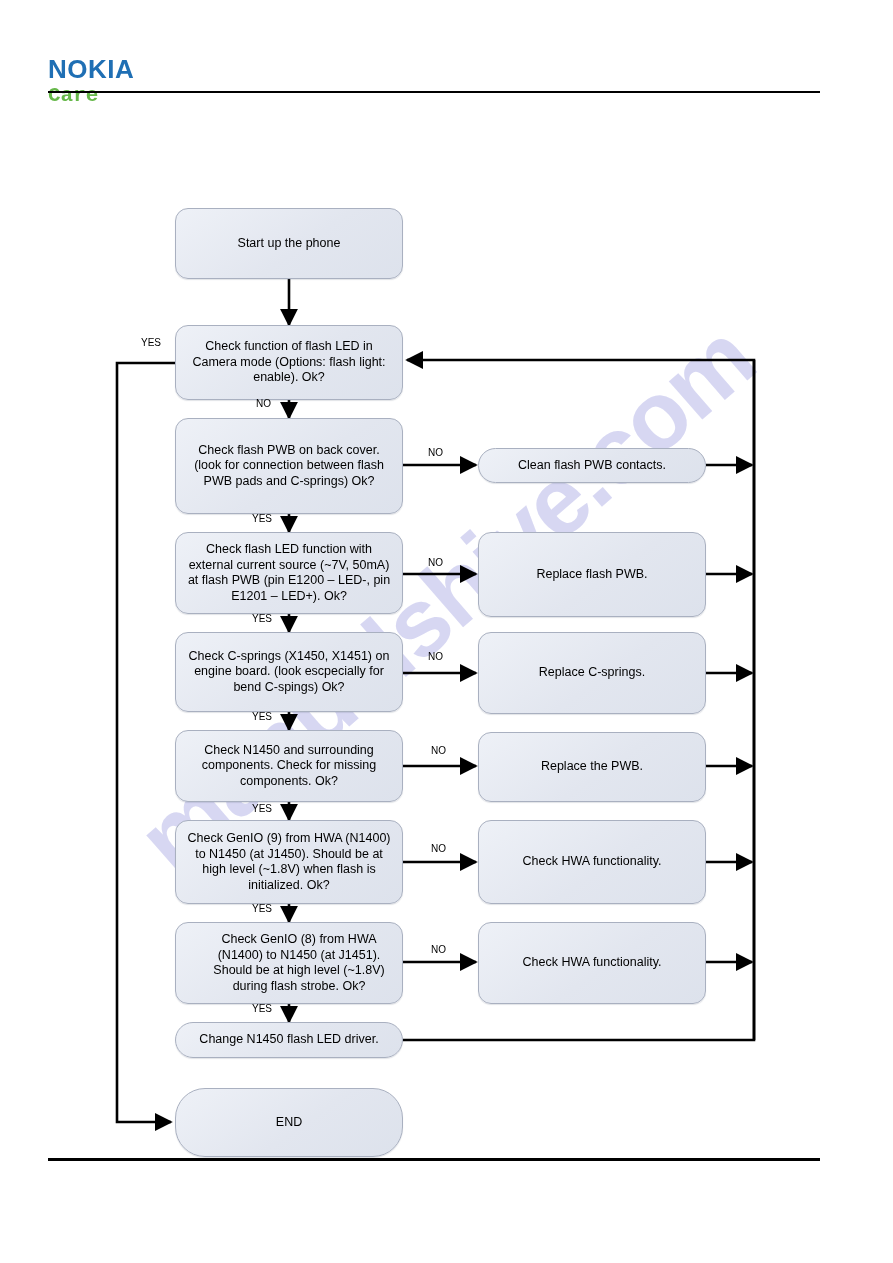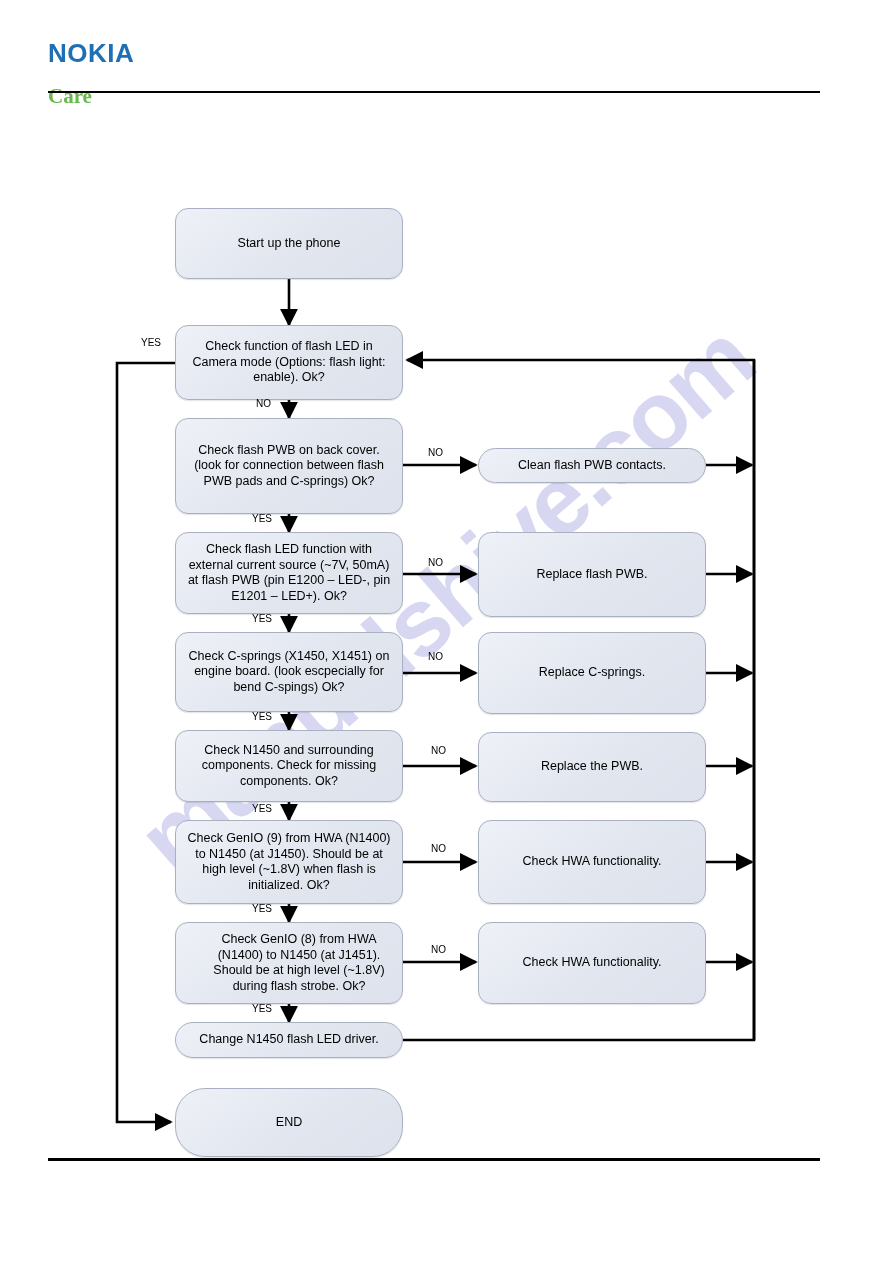--- a/index.html
+++ b/index.html
@@ -12,37 +12,37 @@
     height: 1263px;
     position: relative;
     font-family: "Liberation Sans", sans-serif;
     overflow: hidden;
   }
 
   
   #logo-block {
     position: absolute;
     left: 48px;
-    top: 40px;
+    top: 56px;
   }
   #logo-nokia {
     font-family: "Liberation Sans", sans-serif;
     font-size: 26px;
     font-weight: bold;
     color: #1f6fb4;
     letter-spacing: 0.5px;
     line-height: 1.0;
   }
   #logo-care {
-    font-family: Liberation Serif, serif;
+    font-family: Liberation Mono, monospace;
     font-size: 21px;
     font-weight: bold;
     color: #66b84a;
     line-height: 1.05;
-    margin-top: 19px;
+    margin-top: 3px;
   }
   #header-rule {
     position: absolute;
     left: 48px;
     top: 91px;
     width: 772px;
     height: 2px;
     background: #000000;
   }
   #footer-rule {

